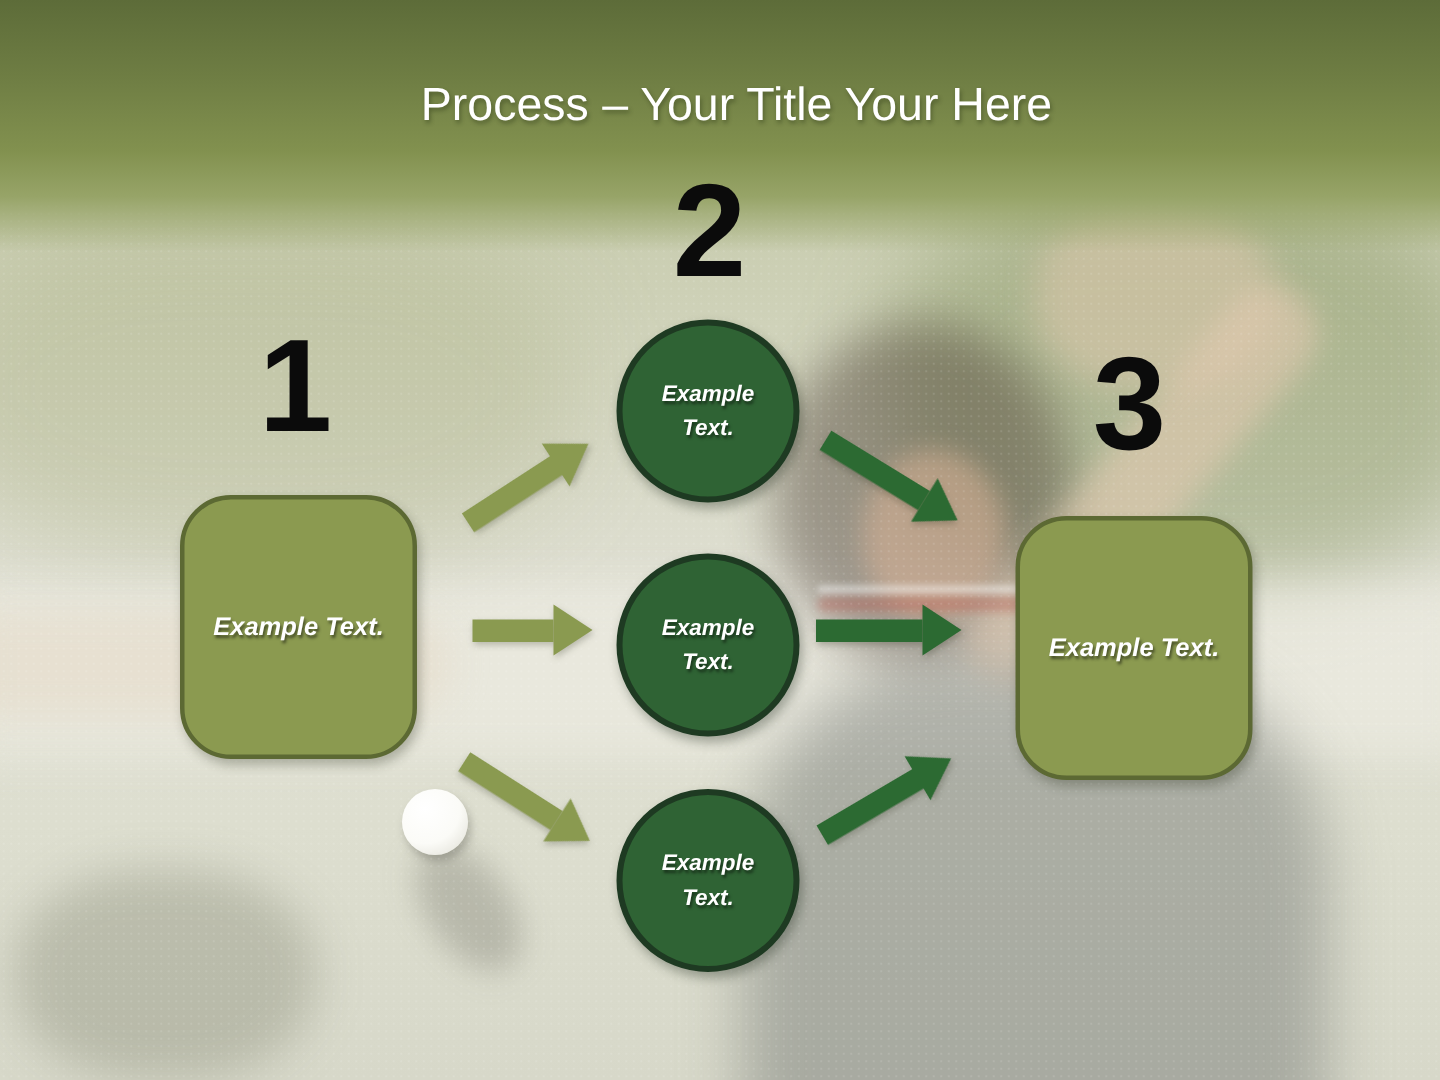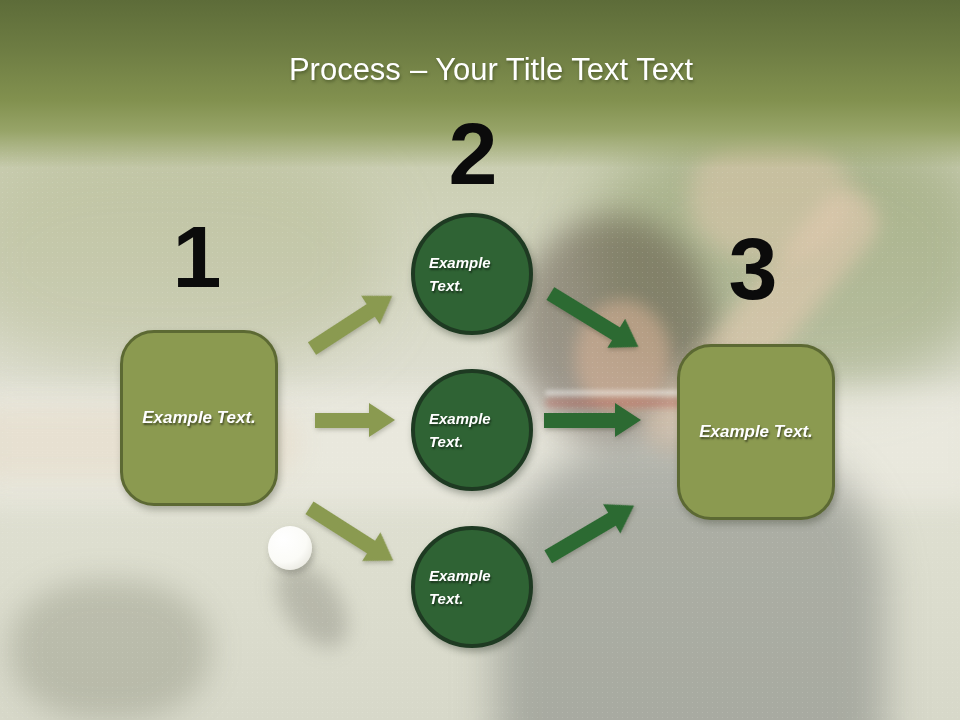--- a/index.html
+++ b/index.html
@@ -51,21 +51,21 @@
     box-shadow:2px 4px 7px rgba(40,45,25,0.30);}
   .rbox.left{left:120px;top:330px;}
   .rbox.right{left:677px;top:344px;}
   .circle{position:absolute;z-index:3;left:411px;width:122px;height:122px;border-radius:50%;
     background:var(--green-shape,#2f6334);border:4px solid var(--green-border,#1e3a22);
     box-sizing:border-box;display:flex;align-items:center;justify-content:center;
     box-shadow:2px 4px 7px rgba(30,40,25,0.35);}
   .circle.c1{top:213px;}
   .circle.c2{top:369px;}
   .circle.c3{top:526px;}
-  .shape-label{color:#ffffff;font-style:italic;font-weight:700;text-align:left;
+  .shape-label{color:#ffffff;font-style:italic;font-weight:700;text-align:center;
     line-height:1.55;text-shadow:1px 2px 2px rgba(0,0,0,0.5);padding:0 18px;}
   .rbox .shape-label{font-size:17px;}
   .circle .shape-label{font-size:15px;padding:0 14px;}
   
   .arrow{position:absolute;z-index:2;height:34px;display:flex;align-items:center;
     filter:drop-shadow(1px 2px 2px rgba(40,45,25,0.25));}
   .arrow .shaft{flex:1;height:15px;}
   .arrow .head{width:0;height:0;border-top:17px solid transparent;border-bottom:17px solid transparent;}
   .arrow.olive .shaft{background:var(--arrow-olive,#8a9a50);}
   .arrow.olive .head{border-left:26px solid var(--arrow-olive,#8a9a50);}
@@ -95,21 +95,21 @@
     <div class="white-trim"></div>
     <div class="red-trim"></div>
     <div class="body-shadow"></div>
     <div class="golf-glove"></div>
     <div class="ball-shadow"></div>
     <div class="golf-ball"></div>
     <div class="texture"></div>
   </div>
 
   <div class="banner"></div>
-  <h1 class="title"><span class="t-bold">Process</span><span class="t-rest">– Your Title Text Text</span></h1>
+  <h1 class="title"><span class="t-bold">Process</span><span class="t-rest">– Your Title Your Here</span></h1>
 
   <div class="num num1">1</div>
   <div class="num num2">2</div>
   <div class="num num3">3</div>
 
   <div class="rbox left">
     <span class="shape-label">Example Text.</span>
   </div>
 
   <div class="arrow olive a1">

